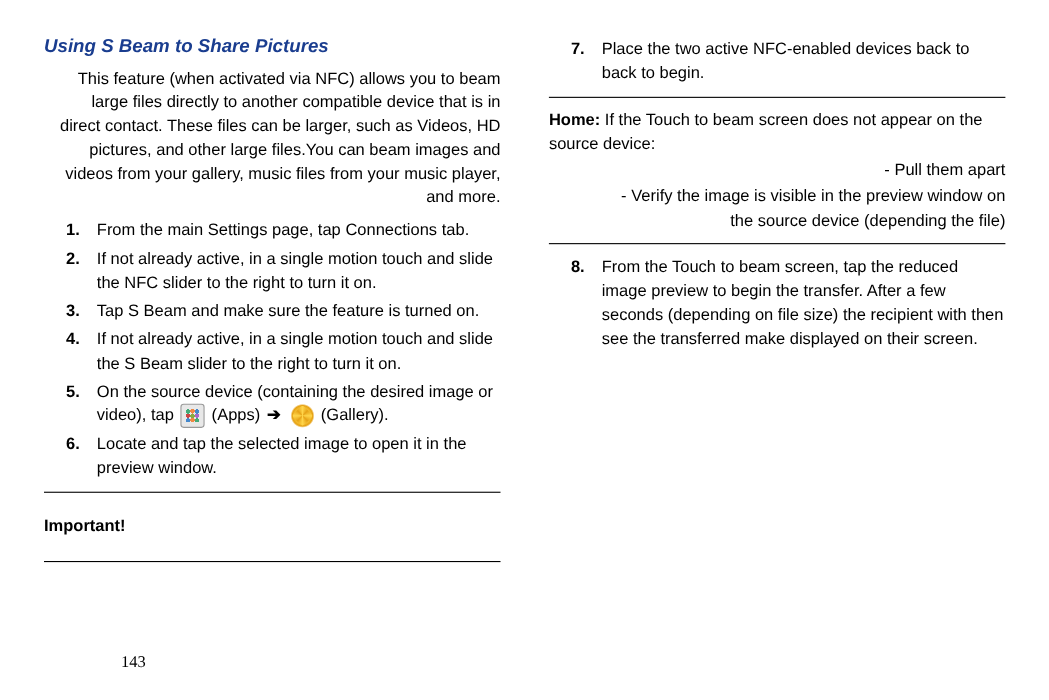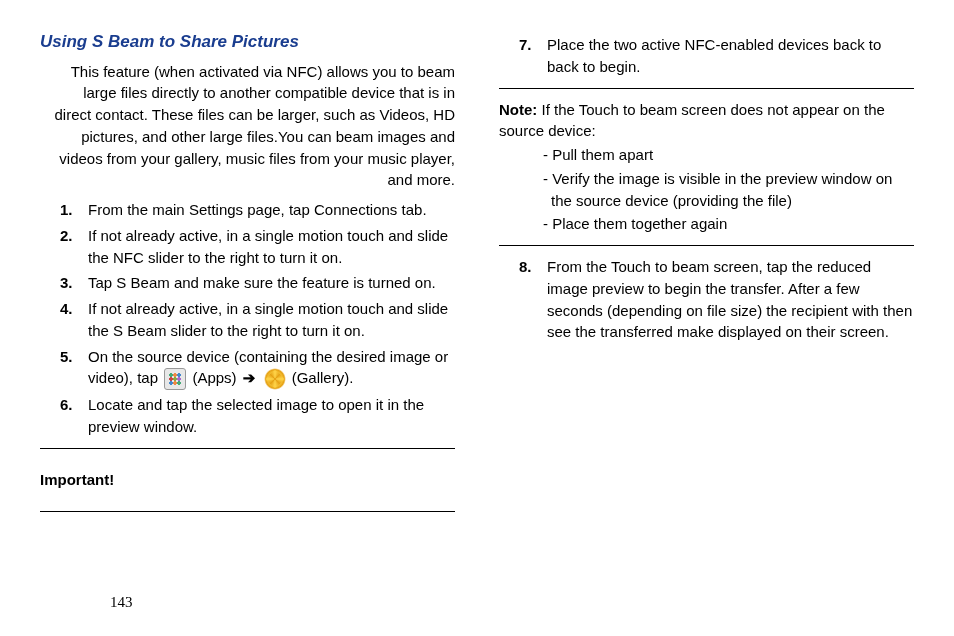--- a/index.html
+++ b/index.html
@@ -62,20 +62,21 @@
   .note-body {
     margin-left: 4px;
   }
   .sub-list {
     margin-left: 0;
   }
   .sub-item {
     margin: 2px 0;
     padding-left: 10px;
     text-indent: -8px;
+    text-align: right;
   }
   .page-num {
     position: absolute;
     bottom: 22px;
     left: 110px;
     font-size: 15px;
     font-family: Liberation Serif, serif;
   }
   .icon {
     display: inline-block;
@@ -190,26 +191,25 @@
 
     <div class="ol-item">
       <div class="ol-num">7.</div>
       <div class="ol-body">Place the two active NFC-enabled devices back to back to begin.</div>
     </div>
 
     <hr class="hr">
 
     <div>
       <div>
-        <span class="note-label">Note: </span><span>If the </span><span class="bold">Touch to beam</span><span> screen does not appear on the source device:</span>
+        <span class="note-label">Home: </span><span>If the </span><span class="bold">Touch to beam</span><span> screen does not appear on the source device:</span>
       </div>
       <div class="sub-list" style="margin-left:42px;">
         <div class="sub-item">- Pull them apart</div>
-        <div class="sub-item">- Verify the image is visible in the preview window on the source device (providing the file)</div>
-        <div class="sub-item">- Place them together again</div>
+        <div class="sub-item">- Verify the image is visible in the preview window on the source device (depending the file)</div>
       </div>
     </div>
 
     <hr class="hr">
 
     <div class="ol-item">
       <div class="ol-num">8.</div>
       <div class="ol-body">
         <span>From the </span><span class="bold">Touch to beam</span><span> screen, tap the reduced image preview to begin the transfer. After a few seconds (depending on file size) the recipient with then see the transferred make displayed on their screen.</span>
       </div>

